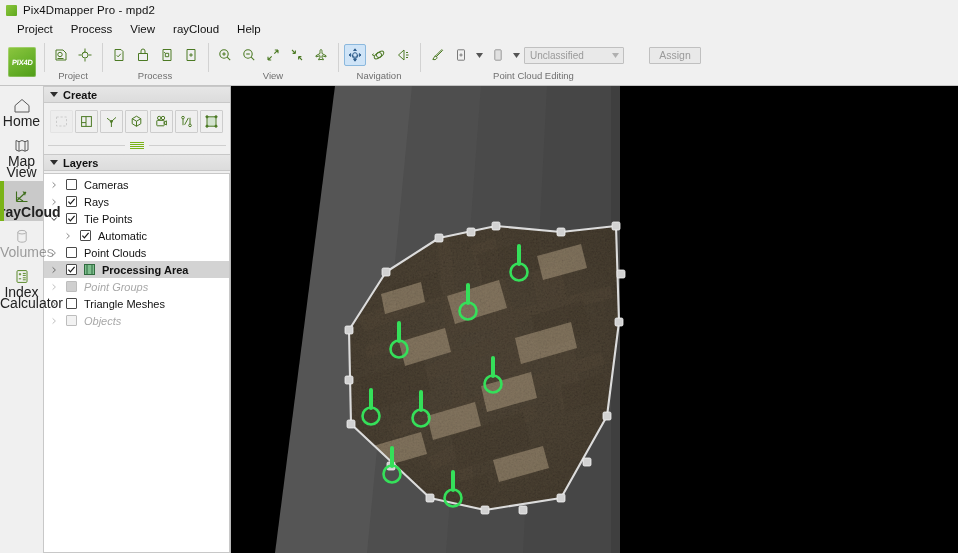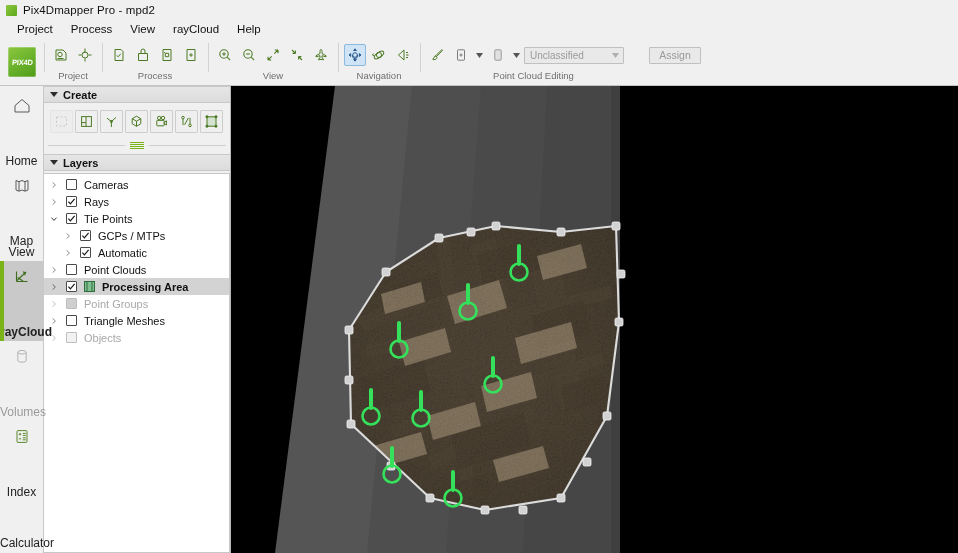--- a/index.html
+++ b/index.html
@@ -85,21 +85,21 @@
   }
   .rail-item{
     position:relative; padding:4px 0 3px; text-align:center; cursor:default;
   }
   .rail-item.active{ background:#c9c9c9; }
   .rail-item.active::before{
     content:""; position:absolute;left:0;top:0;bottom:0;width:4px;background:#7ab317;
   }
   .rail-item.dis{ opacity:.42; }
   .rail-ico{ height:22px; display:flex;align-items:center;justify-content:center; }
-  .rail-txt{ font-size:12px; color:#222; line-height:11px;margin-top:40px; }
+  .rail-txt{ font-size:14px; color:#222; line-height:11px; }
   .rail-item.active .rail-txt{ font-weight:bold; }
 
   
   .dock{
     width:187px; flex:none; background:#f0f0f0; border-right:1px solid #b9b9b9;
     display:flex; flex-direction:column;
   }
   .pane-hdr{
     height:17px; background:linear-gradient(#e6e6e6,#dcdcdc);
     border:1px solid #c8c8c8; border-left:none; border-right:none;
@@ -127,21 +127,21 @@
 
   .layers-body{
     flex:1; background:#fff; border:1px solid #c8c8c8; border-left:none;
     margin-top:2px; overflow:hidden; padding-top:2px;
   }
   .lrow{
     height:17px; display:flex; align-items:center; gap:7px; padding-left:4px; cursor:default;
   }
   .lrow.sel{ background:#d3d3d3; }
   .lrow.sel .lname{ font-weight:bold; }
-  .lrow.dis .lname{ color:#a8a8a8; }
+  .lrow.dis .lname{ color:#a8a8a8;font-style:italic; }
   .exp{ width:11px;height:11px;display:flex;align-items:center;justify-content:center;flex:none; }
   .exp svg{ display:block; }
   .cbx{
     width:11px;height:11px;border:1px solid #4a4a4a;background:#fff;flex:none;
     display:flex;align-items:center;justify-content:center;border-radius:1px;
   }
   .cbx.dis{ border-color:#bdbdbd; background:#f2f2f2; }
   .cbx.dis.filled{ background:#cfcfcf; }
   .cbx svg{ display:block; }
   .licon{ width:11px;height:11px;flex:none; }
@@ -506,33 +506,20 @@
               </svg>
           </span>
           <span class="cbx">
             <svg width="9" height="9" viewBox="0 0 9 9" fill="none" stroke="#1a1a1a" stroke-width="1.2">
                 <path d="M1.4 4.6l2 2.2 4.2-5"></path>
               </svg>
           </span>
           <span class="lname">Tie Points</span>
         </div>
 
-        <div class="lrow indent1">
-          <span class="exp">
-            <svg width="8" height="8" viewBox="0 0 8 8" fill="none" stroke="#8a8a8a" stroke-width="1">
-                <path d="M2.6 1.4L5.4 4 2.6 6.6"></path>
-              </svg>
-          </span>
-          <span class="cbx">
-            <svg width="9" height="9" viewBox="0 0 9 9" fill="none" stroke="#1a1a1a" stroke-width="1.2">
-                <path d="M1.4 4.6l2 2.2 4.2-5"></path>
-              </svg>
-          </span>
-          <span class="lname">GCPs / MTPs</span>
-        </div>
 
         <div class="lrow indent1">
           <span class="exp">
             <svg width="8" height="8" viewBox="0 0 8 8" fill="none" stroke="#8a8a8a" stroke-width="1">
                 <path d="M2.6 1.4L5.4 4 2.6 6.6"></path>
               </svg>
           </span>
           <span class="cbx">
             <svg width="9" height="9" viewBox="0 0 9 9" fill="none" stroke="#1a1a1a" stroke-width="1.2">
                 <path d="M1.4 4.6l2 2.2 4.2-5"></path>

